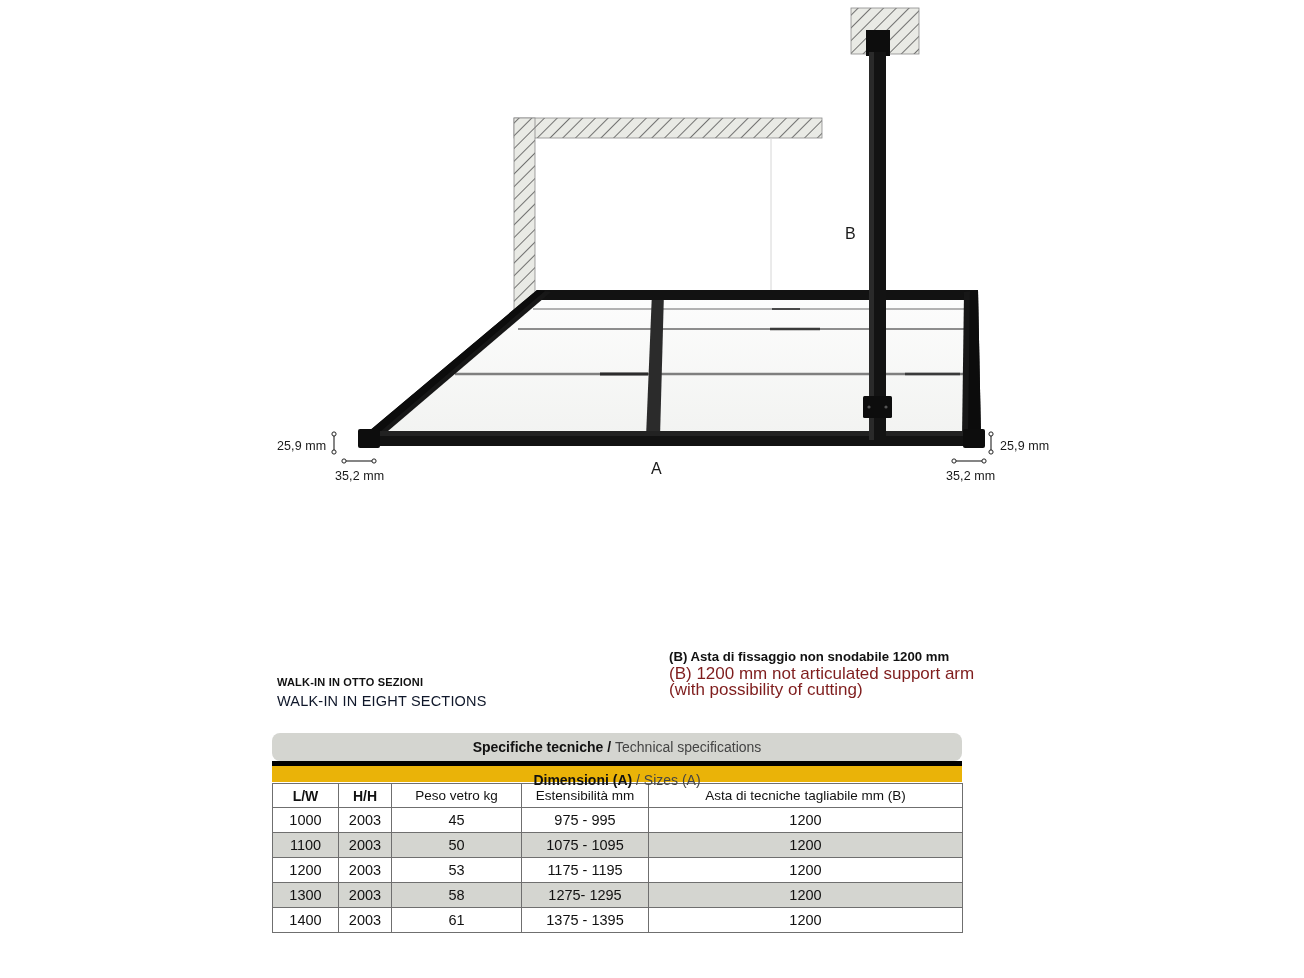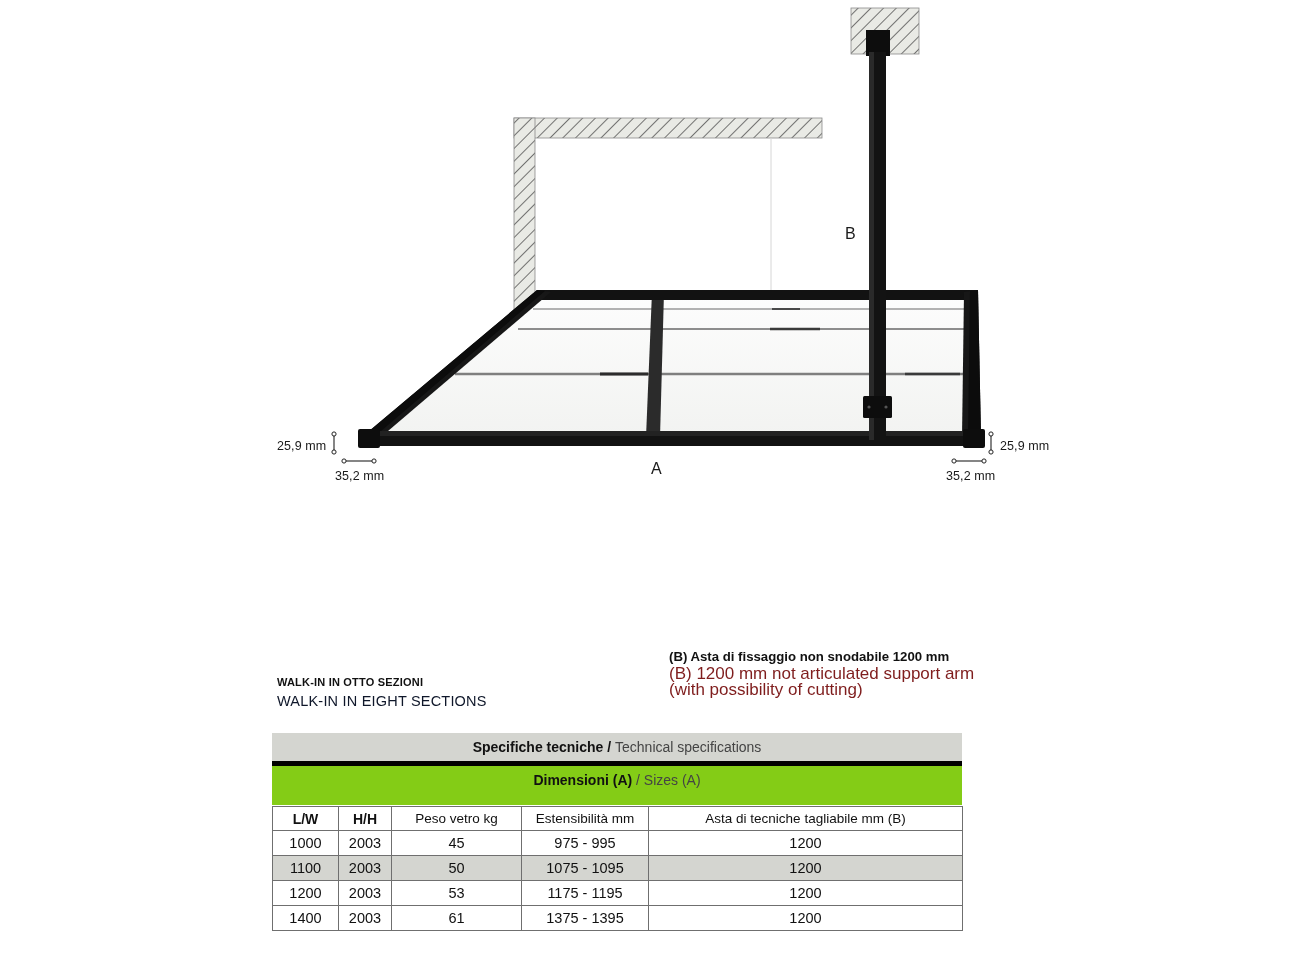--- a/index.html
+++ b/index.html
@@ -90,36 +90,37 @@
     top: 733px;
     width: 690px;
   }
   .band {
     background: #d4d5d0;
     height: 28px;
     line-height: 28px;
     text-align: center;
     font-size: 14px;
     color: #111;
+    border-radius: 8px;
   }
   .band .b-strong { font-weight: bold; }
   .band .b-light  { font-weight: normal; color: #444; }
 
   .black-rule {
     height: 5px;
     background: #000;
     width: 100%;
   }
 
   .dim-band {
-    height: 39px;
+    height: 16px;
     line-height: 28px;
     text-align: center;
     font-size: 14px;
-    background: #84cc16;
+    background: #eab308;
     color: #111;
   }
   .dim-band .b-strong { font-weight: bold; }
   .dim-band .b-light  { font-weight: normal; color: #444; }
 
   table.grid {
     border-collapse: collapse;
     width: 690px;
     table-layout: fixed;
     margin-top: 1px;
@@ -329,20 +330,27 @@
         <td>1075 - 1095</td>
         <td>1200</td>
       </tr>
       <tr>
         <td>1200</td>
         <td>2003</td>
         <td>53</td>
         <td>1175 - 1195</td>
         <td>1200</td>
       </tr>
+      <tr class="shaded">
+        <td>1300</td>
+        <td>2003</td>
+        <td>58</td>
+        <td>1275- 1295</td>
+        <td>1200</td>
+      </tr>
       <tr>
         <td>1400</td>
         <td>2003</td>
         <td>61</td>
         <td>1375 - 1395</td>
         <td>1200</td>
       </tr>
     </tbody>
   </table>
 </div>

